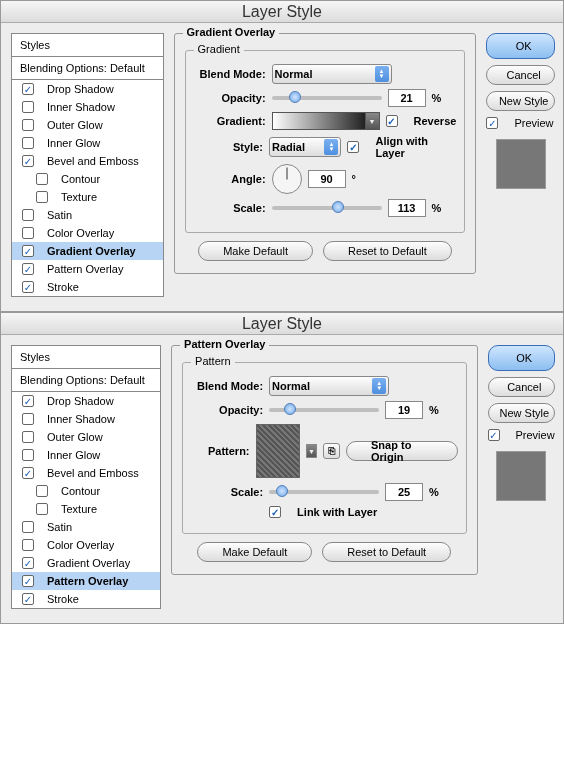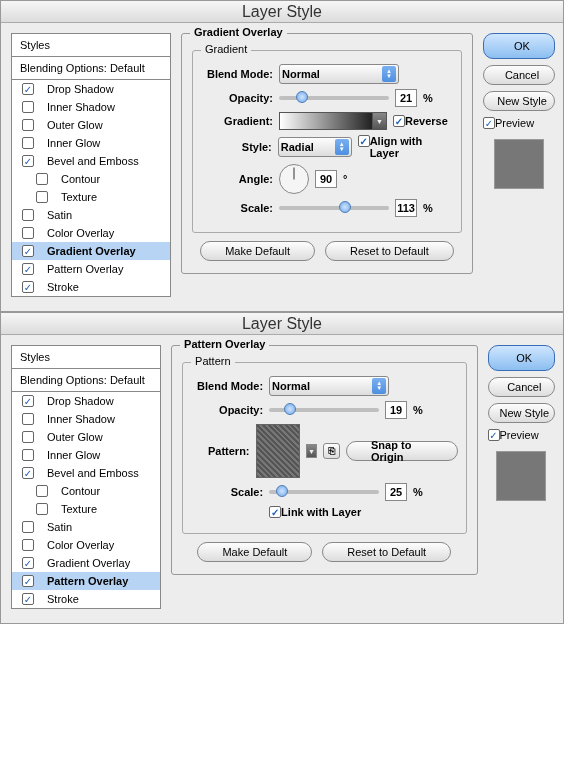--- a/index.html
+++ b/index.html
@@ -19,33 +19,33 @@
 .fieldset { border: 1px solid #999; border-radius: 3px; padding: 10px 10px 12px 10px; margin-bottom: 10px; position: relative; }
 .fieldset-title { position: absolute; top: -8px; left: 8px; background: #ededed; padding: 0 4px; font-weight: bold; font-size: 11px; }
 .inner-fieldset { border: 1px solid #aaa; border-radius: 3px; padding: 8px 8px 10px 8px; position: relative; margin-top: 6px; }
 .inner-title { position: absolute; top: -8px; left: 8px; background: #ededed; padding: 0 4px; font-size: 11px; }
 .form-row { display: flex; align-items: center; margin: 5px 0; gap: 6px; font-weight: bold; }
 .label { width: 72px; text-align: right; font-size: 11px; }
 .select { height: 20px; border: 1px solid #888; border-radius: 3px; background: linear-gradient(#fdfdfd,#ddd); padding: 0 2px; display: flex; align-items: center; justify-content: space-between; font-size: 11px; }
 .select-arrow { width: 14px; height: 16px; background: linear-gradient(#7ab0f0,#4e8fe0); border-radius: 2px; display: flex; flex-direction: column; align-items: center; justify-content: center; font-size: 6px; color: #fff; line-height: 5px; }
 .slider { flex: 1; height: 4px; background: #bfbfbf; border-radius: 2px; position: relative; max-width: 110px; }
 .slider-thumb { position: absolute; top: -5px; width: 12px; height: 12px; background: radial-gradient(#d0e4ff,#6fa8e8); border: 1px solid #4e7db8; border-radius: 50%; transform: translateX(-50%); }
-.num-input { width: 22px; height: 18px; border: 1px solid #888; background: #fff; text-align: center; font-size: 11px; line-height: 16px; }
+.num-input { width: 38px; height: 18px; border: 1px solid #888; background: #fff; text-align: center; font-size: 11px; line-height: 16px; }
 .unit { font-size: 11px; }
 .grad-swatch { width: 108px; height: 18px; border: 1px solid #555; background: linear-gradient(to right, #fff, #000); display: flex; align-items: center; justify-content: flex-end; }
 .grad-arrow { width: 14px; height: 16px; background: linear-gradient(#888,#555); border-left: 1px solid #555; display: flex; align-items: center; justify-content: center; font-size: 7px; color: #eee; }
 .angle-dial { width: 30px; height: 30px; border: 1px solid #888; border-radius: 50%; background: #f5f5f5; position: relative; }
 .angle-dial::after { content:""; position: absolute; width: 12px; height: 1px; background: #333; top: 50%; left: 50%; transform-origin: left center; transform: rotate(-90deg); }
 .btn-row { display: flex; gap: 10px; justify-content: center; margin-top: 8px; }
 .pill-btn { height: 20px; border: 1px solid #888; border-radius: 10px; background: linear-gradient(#fdfdfd,#ddd); padding: 0 24px; font-size: 11px; display: flex; align-items: center; }
 .right-panel { width: 72px; display: flex; flex-direction: column; gap: 6px; align-items: stretch; }
 .aqua-btn { height: 26px; border: 1px solid #3a6db8; border-radius: 10px; background: linear-gradient(#cfe6ff,#8cbef0); font-size: 11px; display: flex; align-items: center; justify-content: center; padding-left: 6px; }
 .gray-btn { height: 20px; border: 1px solid #888; border-radius: 10px; background: linear-gradient(#fdfdfd,#ddd); font-size: 11px; display: flex; align-items: center; justify-content: center; padding-left: 6px; }
 .preview-swatch { width: 50px; height: 50px; border: 1px solid #999; background: #777; margin-top: 4px; align-self: center; }
-.inline-check { display: flex; gap: 0; font-size: 11px; }
+.inline-check { display: flex; align-items: center; gap: 16px; font-size: 11px; }
 .pattern-swatch { width: 54px; height: 54px; border: 1px solid #666; background: repeating-linear-gradient(45deg,#555,#555 2px,#777 2px,#777 4px); }
 .pattern-arrow { width: 14px; height: 14px; border: 1px solid #888; background: linear-gradient(#888,#555); display: flex; align-items: center; justify-content: center; font-size: 7px; color: #eee; }
 .tiny-btn { width: 20px; height: 16px; border: 1px solid #888; background: linear-gradient(#fdfdfd,#ddd); border-radius: 3px; display: flex; align-items: center; justify-content: center; font-size: 9px; }
 .watermark { position: absolute; top: 4px; right: 6px; font-size: 10px; color: #bbb; }
 </style>
 </head>
 <body>
 
 <div id="container">
     <div class="dialog" style="position: relative;">

